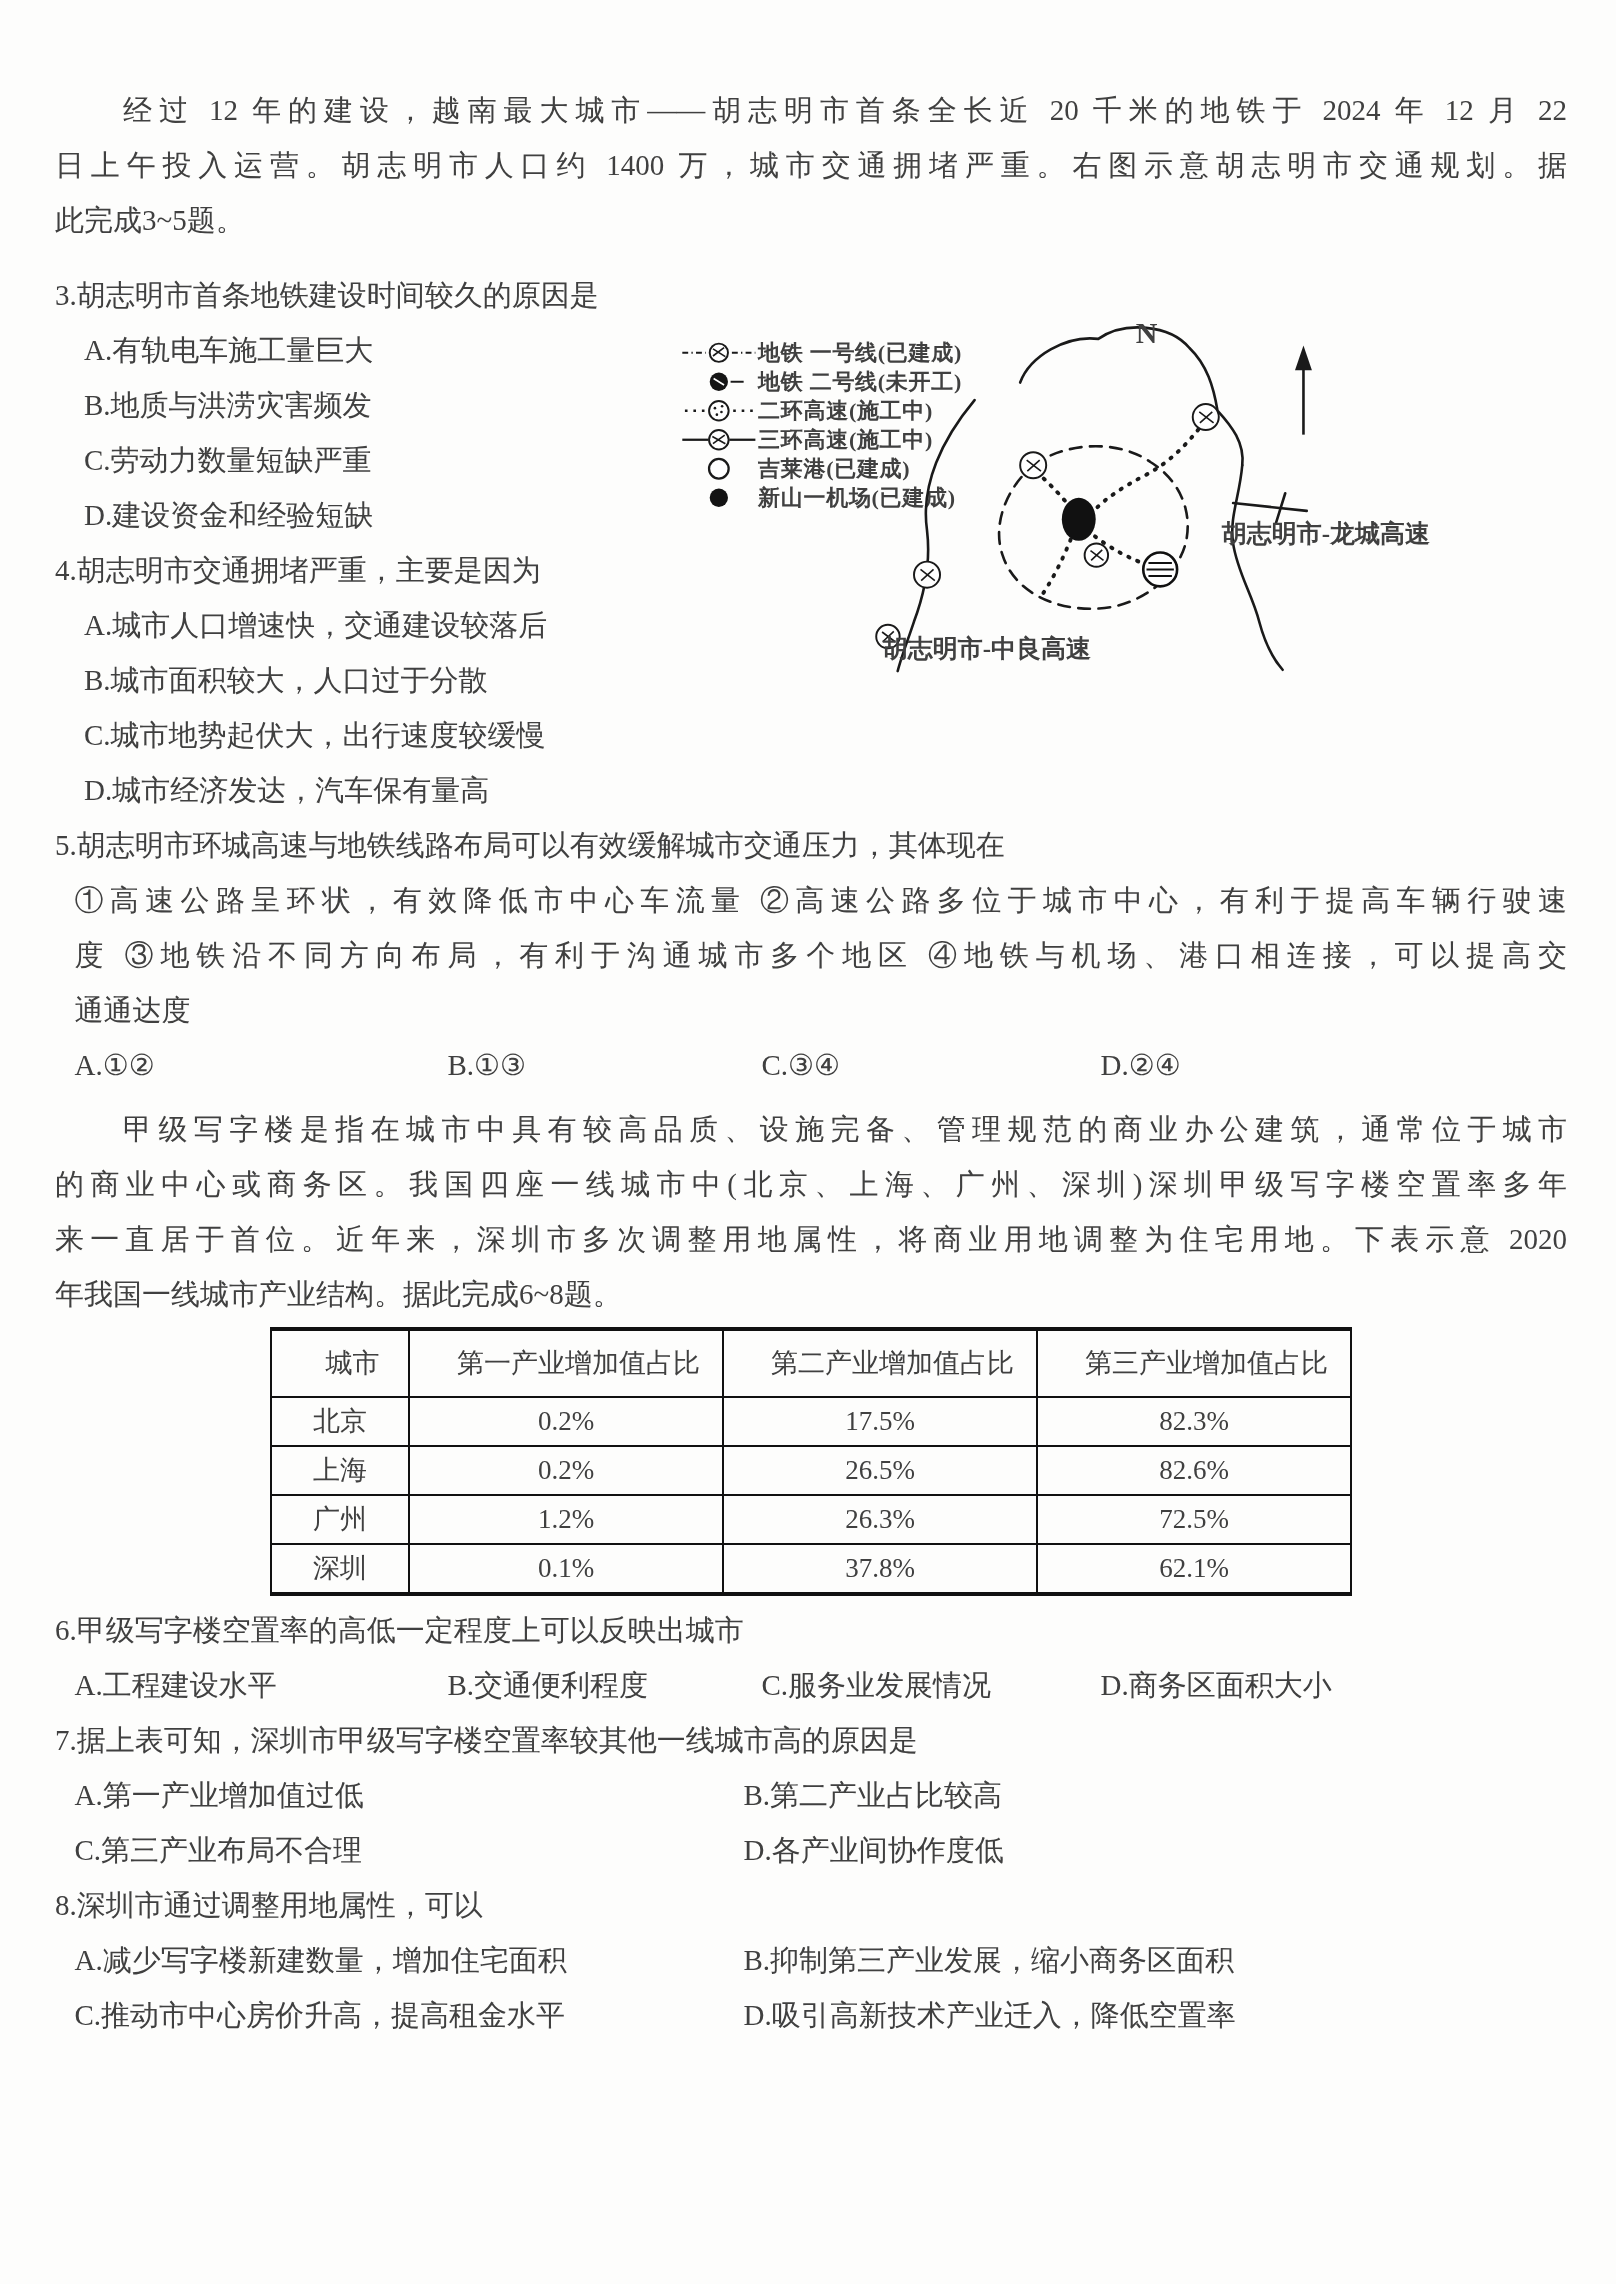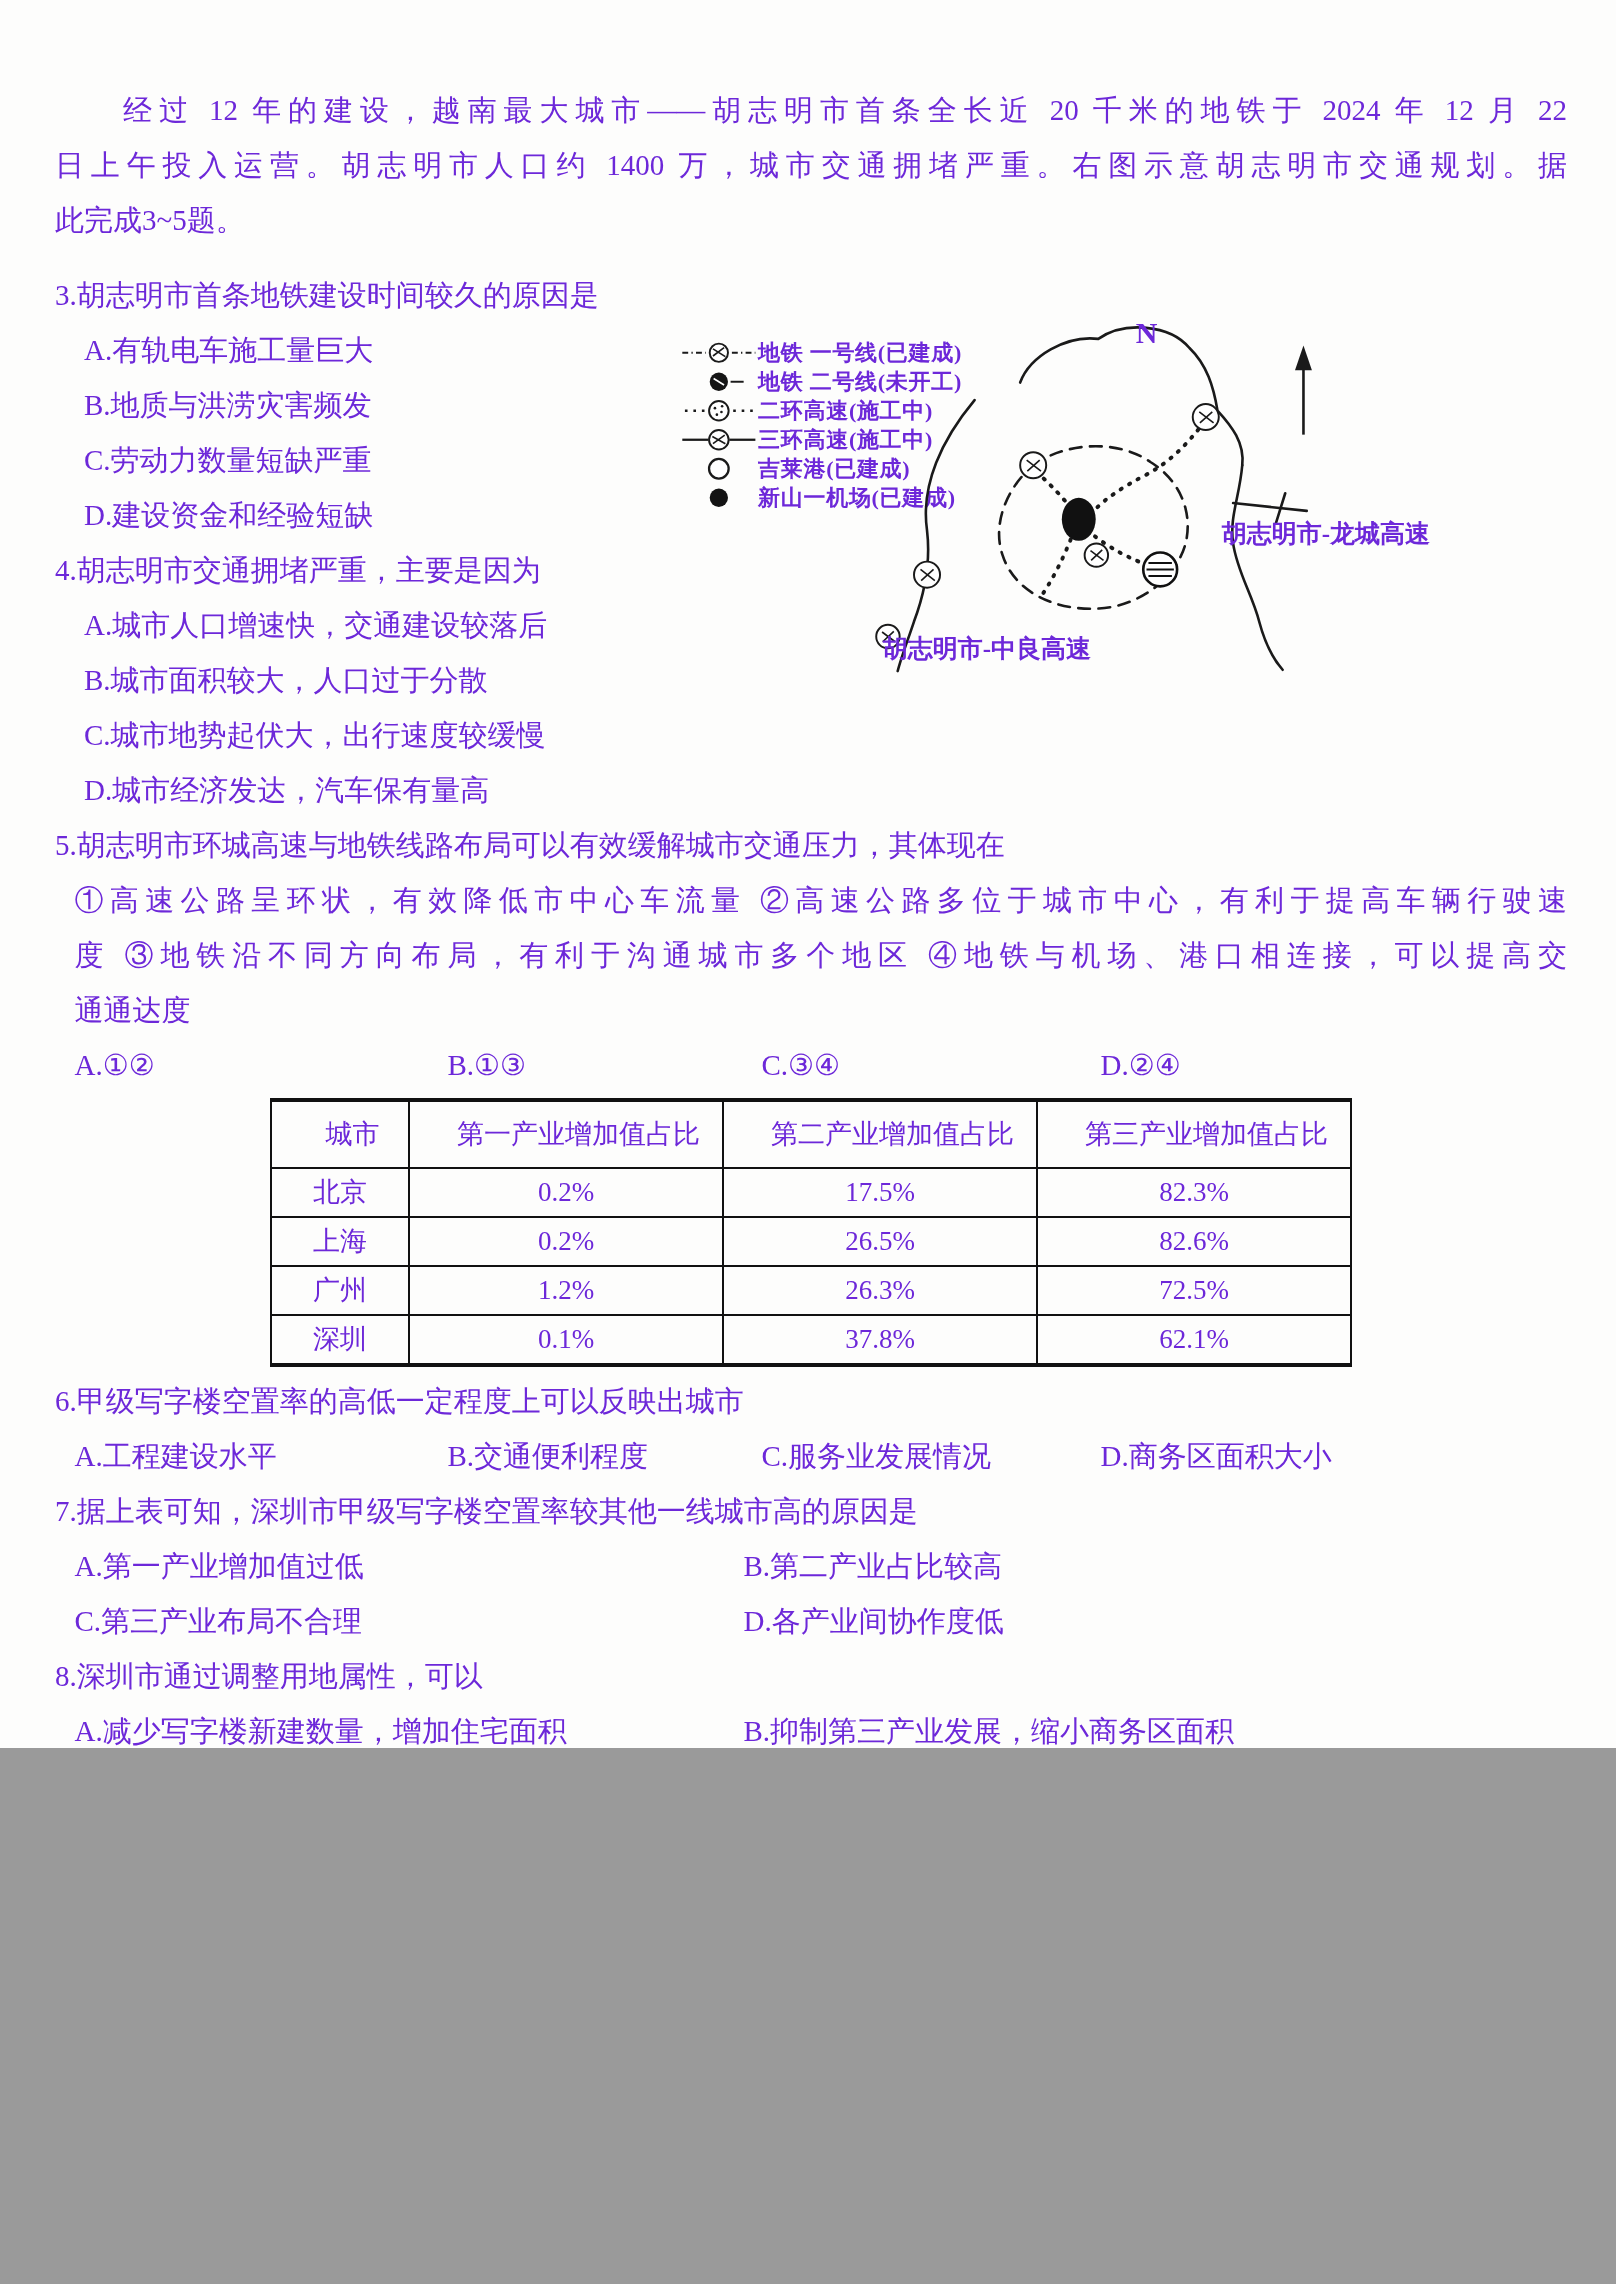--- a/index.html
+++ b/index.html
@@ -1,21 +1,21 @@
 <!DOCTYPE html>
 <html style="font-size:10.4px"><head>
 <meta charset="utf-8">
 <style>
   html,body { margin:0; padding:0; background:#9a9a9a; }
   .page {
     position:relative;
-    width:1616px; height:1748px;
+    width:1616px; height:2284px;
     margin:0 auto;
     background:#fdfdfc;
-    color:#6d28d9;
+    color:#404040;
     font-family:"Liberation Serif","DejaVu Serif",serif;
     font-size:29px;
     box-sizing:border-box;
     padding:83px 49px 0 55px;
     overflow:hidden;
   }
   .ln { line-height:55px; }
   .ln.fill { text-align:justify; text-align-last:justify; }
   .ln.ind { text-indent:68px; }
   .stem { line-height:55px; }
@@ -202,20 +202,26 @@
       <div class="ln">通通达度</div>
     </div>
     <div class="optrow cols4">
       <div class="optcell"><span>A.</span><span>①②</span></div>
       <div class="optcell"><span>B.</span><span>①③</span></div>
       <div class="optcell"><span>C.</span><span>③④</span></div>
       <div class="optcell"><span>D.</span><span>②④</span></div>
     </div>
   </div>
 
+  <div class="para intro2">
+    <div class="ln fill ind">甲级写字楼是指在城市中具有较高品质、设施完备、管理规范的商业办公建筑，通常位于城市</div>
+    <div class="ln fill">的商业中心或商务区。我国四座一线城市中(北京、上海、广州、深圳)深圳甲级写字楼空置率多年</div>
+    <div class="ln fill">来一直居于首位。近年来，深圳市多次调整用地属性，将商业用地调整为住宅用地。下表示意 2020</div>
+    <div class="ln">年我国一线城市产业结构。据此完成6~8题。</div>
+  </div>
 
   <table class="ind-table">
     <colgroup>
         <col class="col-city">
         <col>
         <col>
         <col>
       </colgroup>
     <thead>
       <tr>

